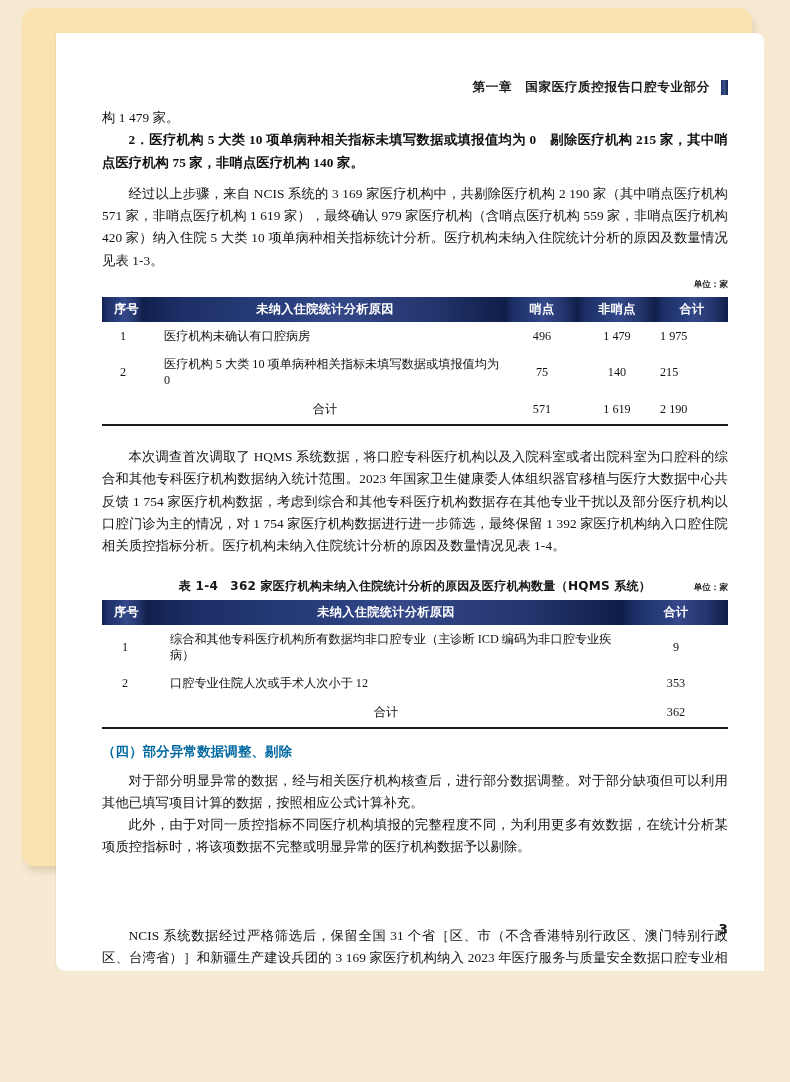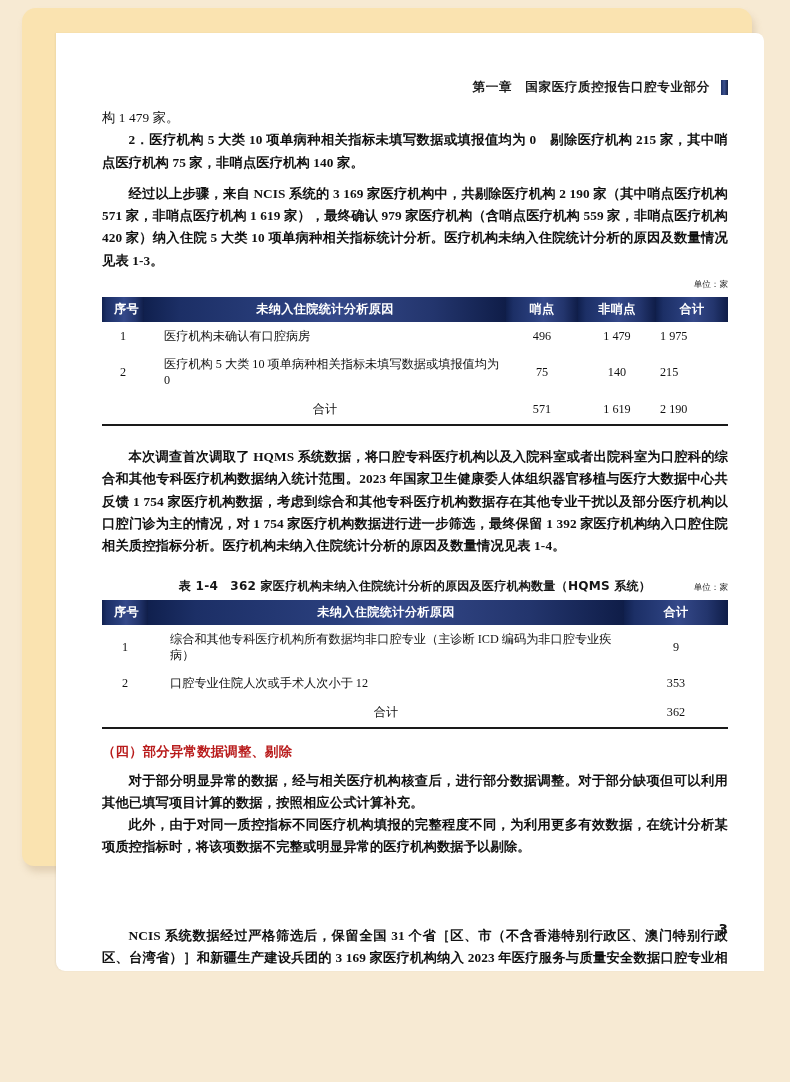--- a/index.html
+++ b/index.html
@@ -81,21 +81,21 @@
 
   p.para {
     margin: 0 0 0 0;
     font-size: 13.3px;
     line-height: 22.3px;
     color: #111;
     text-align: justify;
     text-justify: inter-ideograph;
     letter-spacing: 0.1px;
   }
-  p.indent { text-indent: 2em; font-weight: bold; }
+  p.indent { text-indent: 2em; }
   p.bold-lead { font-weight: bold; }
 
   .gap-sm { height: 9px; }
   .gap-md { height: 14px; }
   .gap-lg { height: 20px; }
 
   
   .table-block { margin: 0; }
   .tbl-caption {
     display: flex;
@@ -108,21 +108,21 @@
     color: #161616;
     padding: 0 0 5px 0;
     letter-spacing: 0.2px;
   }
   .tbl-caption .cap-main { text-align: center; }
   .tbl-caption .cap-unit {
     position: absolute;
     right: 0;
     bottom: 6px;
     font-size: 8.6px;
-    font-weight: normal;
+    font-weight: bold;
     color: #222;
     letter-spacing: 0;
   }
 
   table.data {
     width: 100%;
     border-collapse: collapse;
     font-size: 12.2px;
     color: #111;
   }
@@ -161,21 +161,21 @@
   th.h-idx { text-align: left; padding-left: 12px !important; }
   th.h-rsn { text-align: center; }
   th.h-num { text-align: center; }
   td.total-label { text-align: center; font-size: 12.4px; }
 
   
   h3.sub-head {
     margin: 0;
     font-size: 13.4px;
     font-weight: bold;
-    color: #b91c1c;
+    color: #0369a1;
     letter-spacing: 0.2px;
   }
   h2.section-head {
     margin: 0;
     text-align: center;
     font-family: "DejaVu Sans", "Liberation Sans", sans-serif;
     font-size: 15.4px;
     font-weight: bold;
     color: #111;
     letter-spacing: 1.2px;

